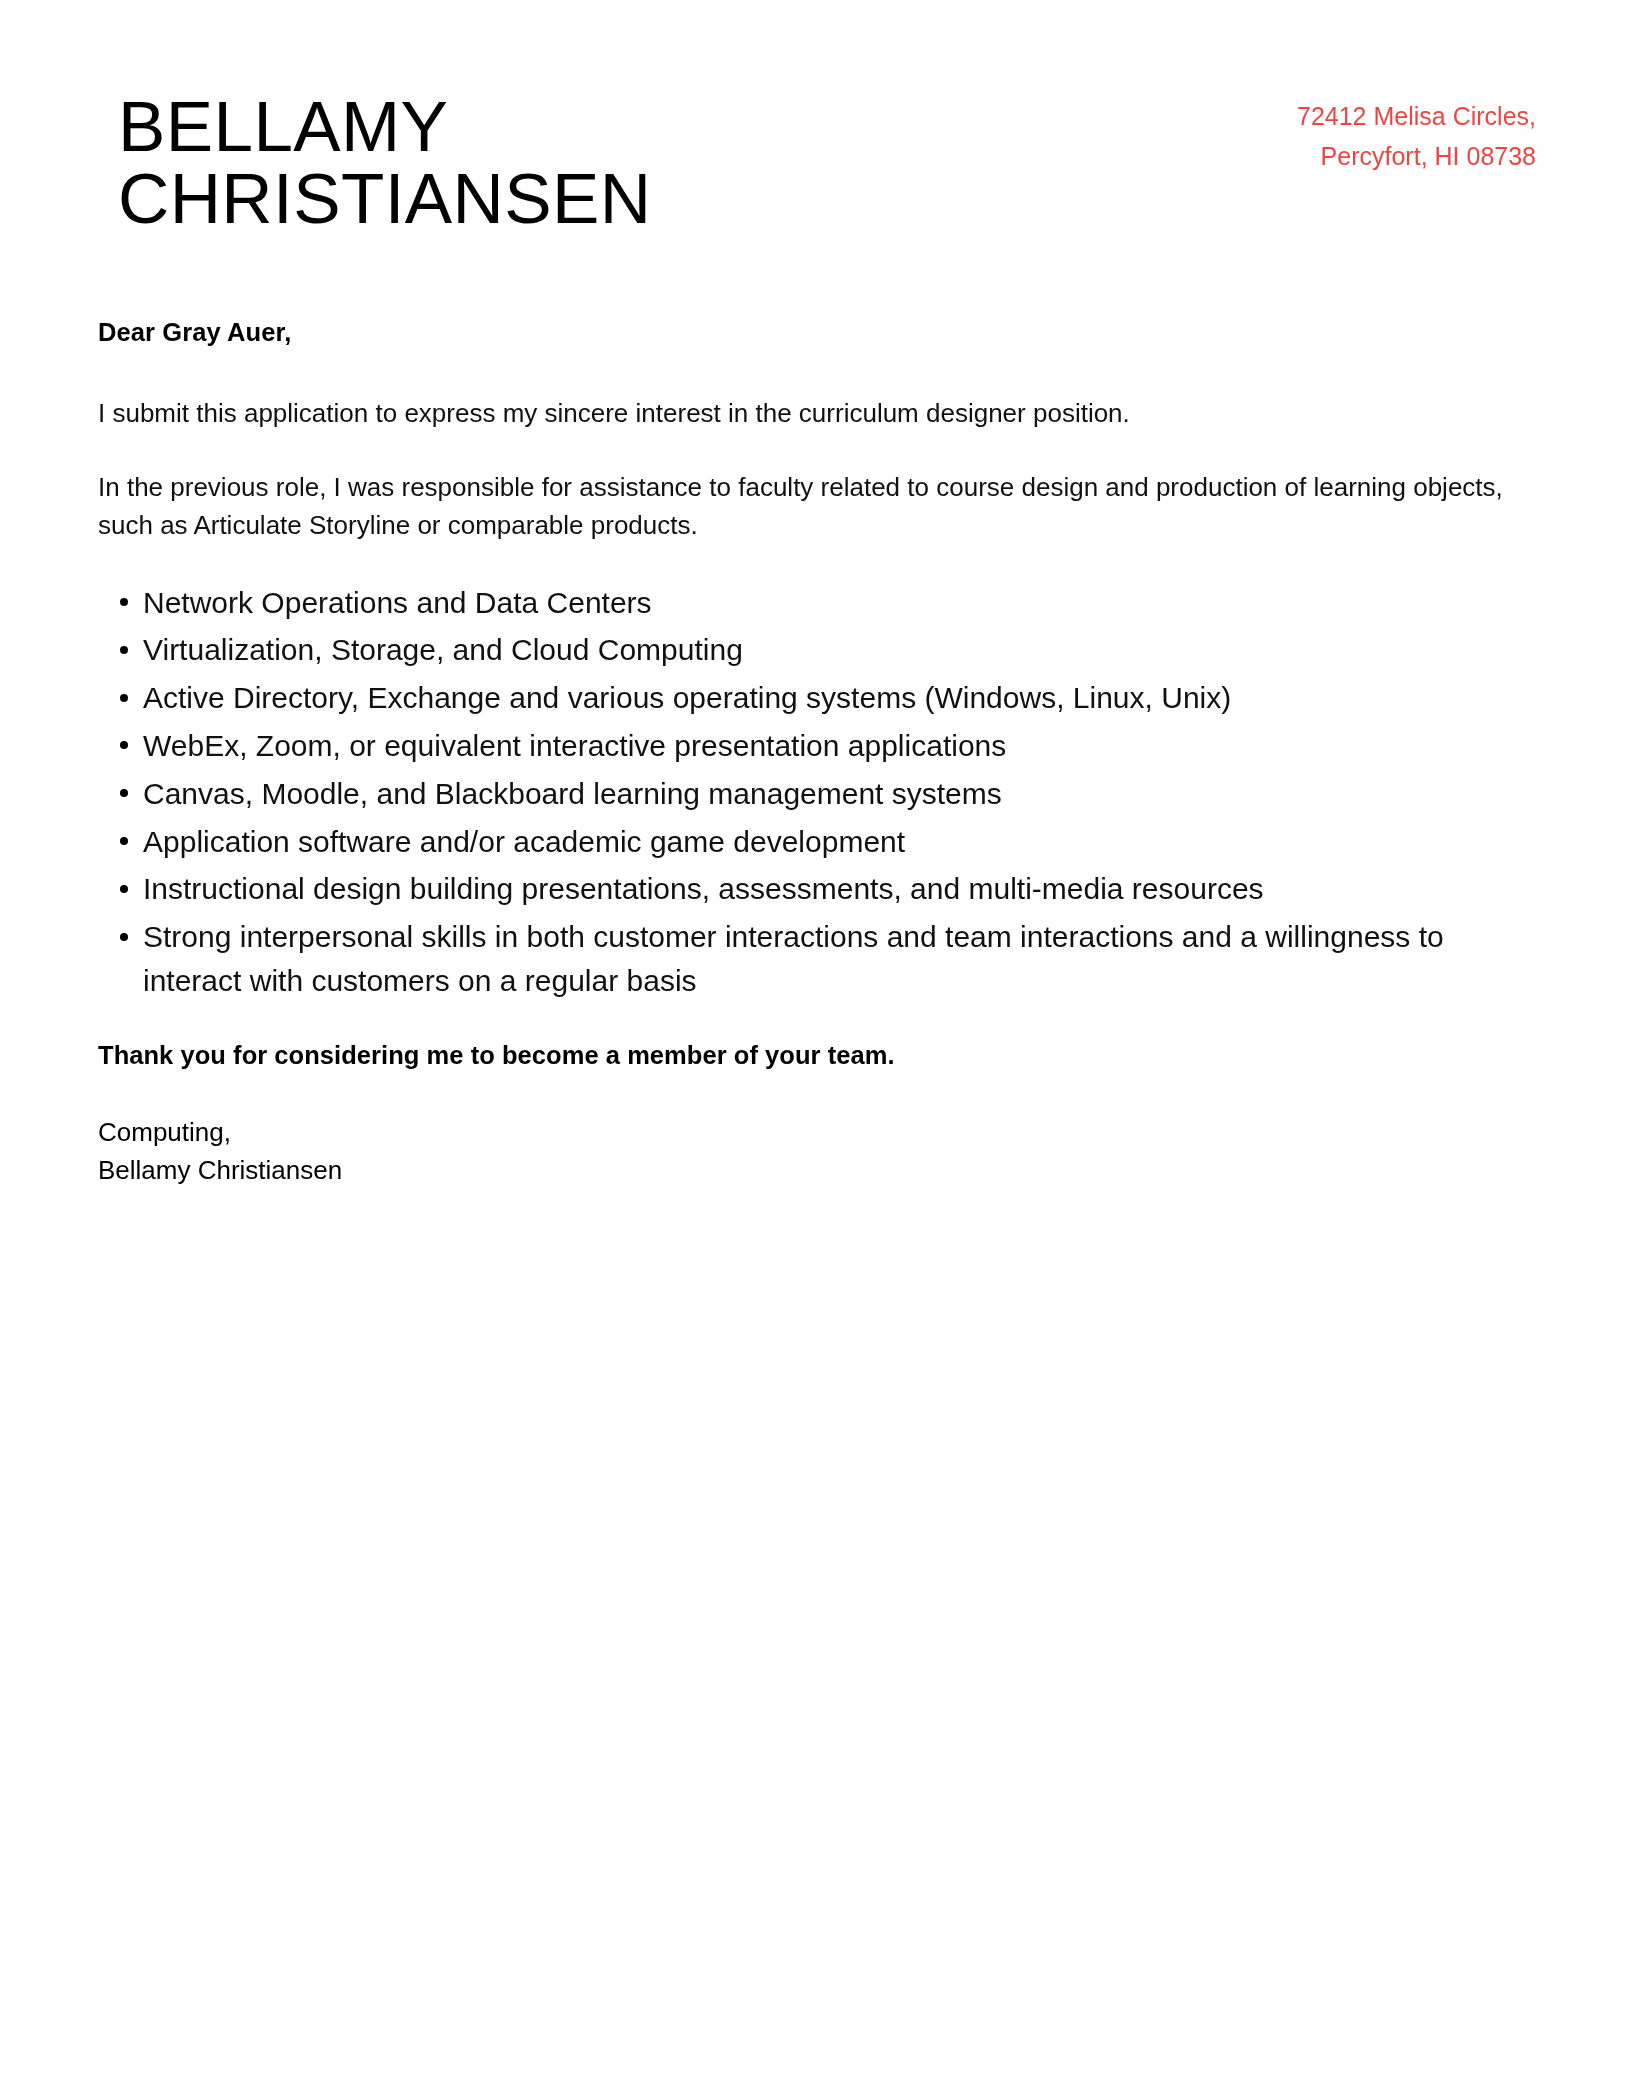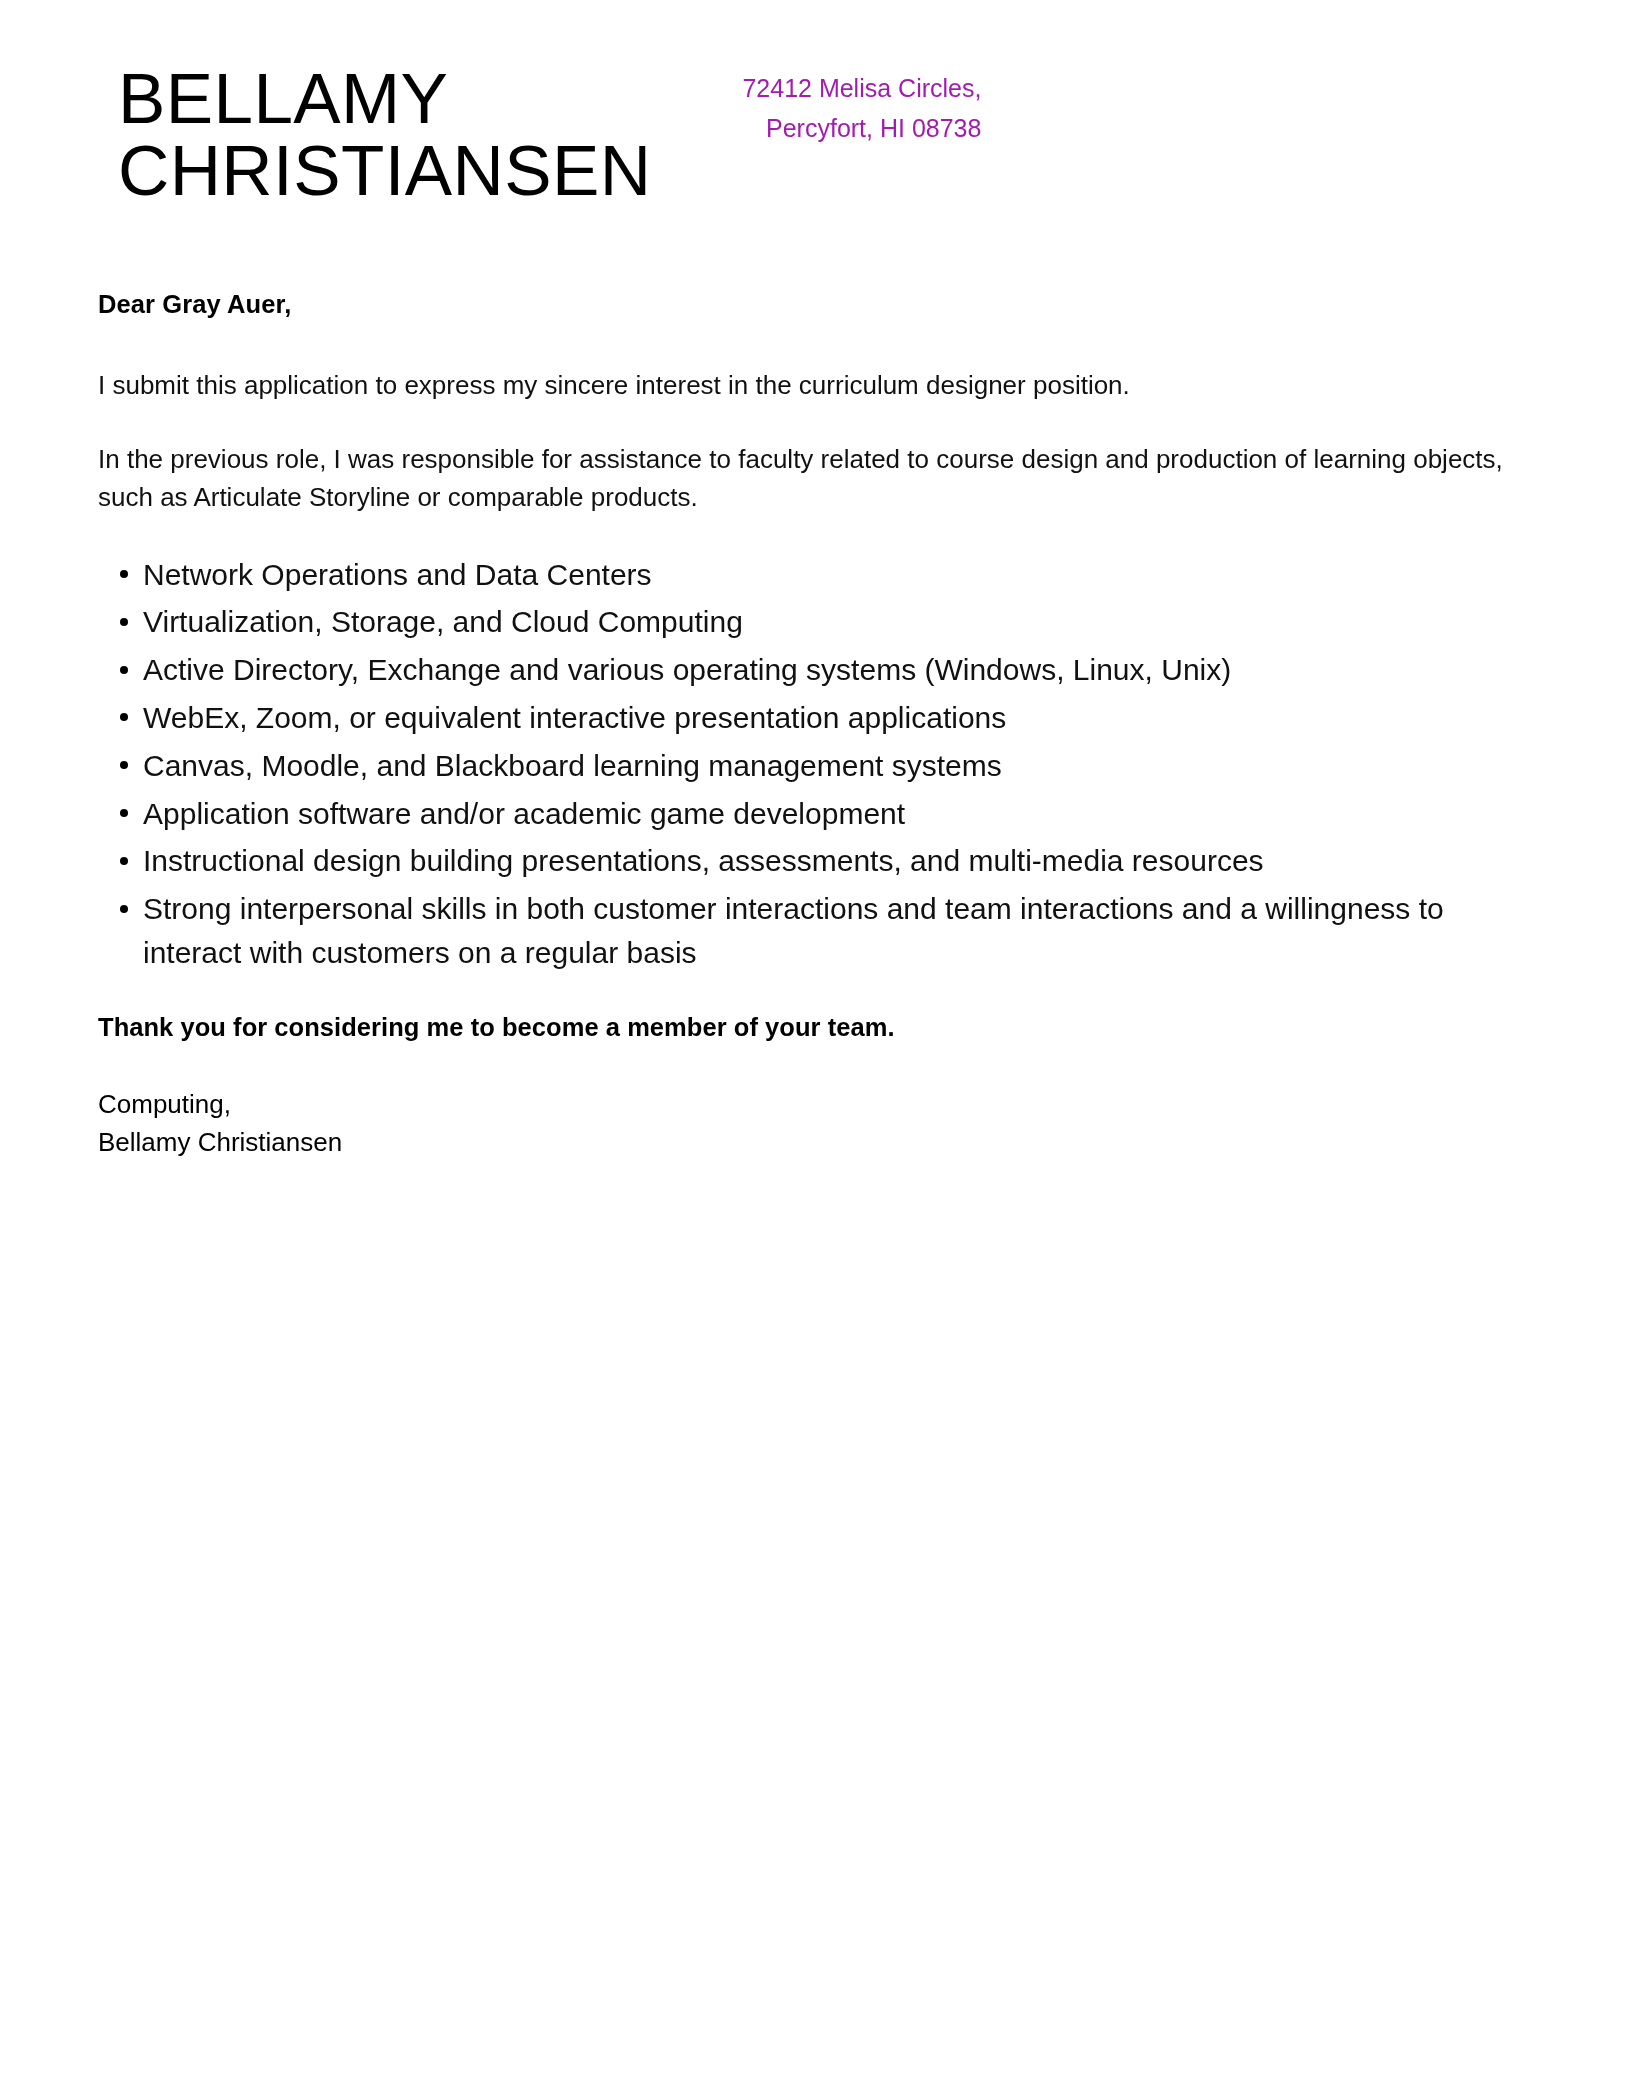--- a/index.html
+++ b/index.html
@@ -22,21 +22,22 @@
     background: #ffffff;
     box-sizing: border-box;
     padding: 0;
     overflow: hidden;
   }
 
   
   .header {
     display: flex;
     align-items: flex-start;
-    padding: 55px 96px 0 118px;
+    justify-content: space-between;
+    padding: 83px 96px 0 118px;
     box-sizing: border-box;
   }
 
   .name-block {
     font-family: "Liberation Sans", sans-serif;
     font-weight: 300;
     font-size: 71px;
     line-height: 1.02;
     letter-spacing: 0.4px;
     color: #000000;
@@ -46,21 +47,21 @@
   .name-line {
     display: block;
     white-space: nowrap;
   }
 
   .address-block {
     text-align: right;
     font-size: 25px;
     line-height: 1.58;
     font-weight: 400;
-    color: #a21caf;
+    color: #ef4444;
     padding-top: 14px;
     min-width: 330px;
   }
   .address-line { display: block; }
 
   
   .letter {
     padding: 0 96px 0 98px;
     box-sizing: border-box;
     margin-top: 78px;

